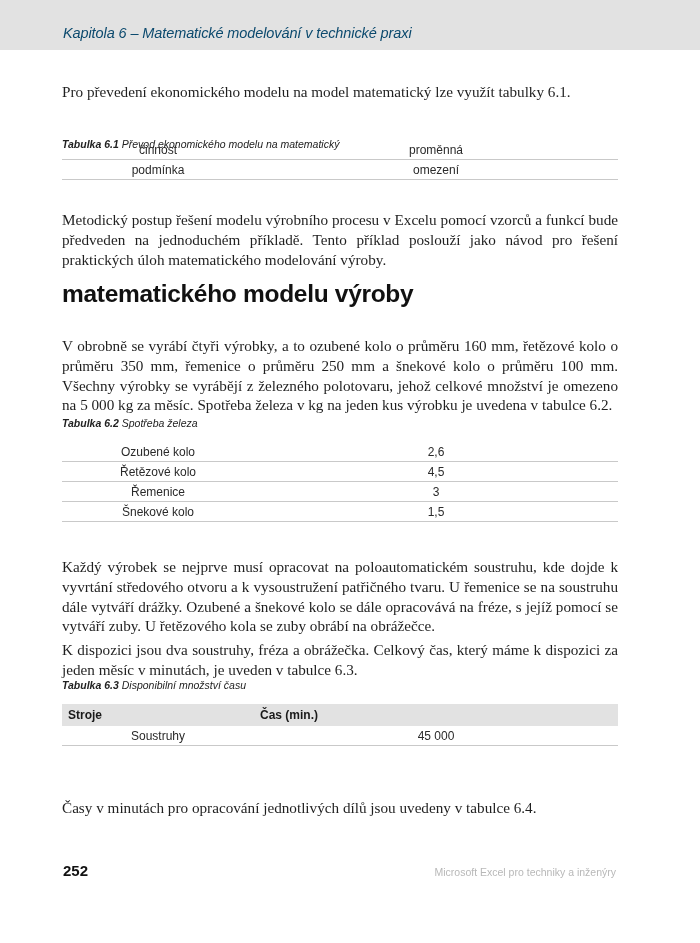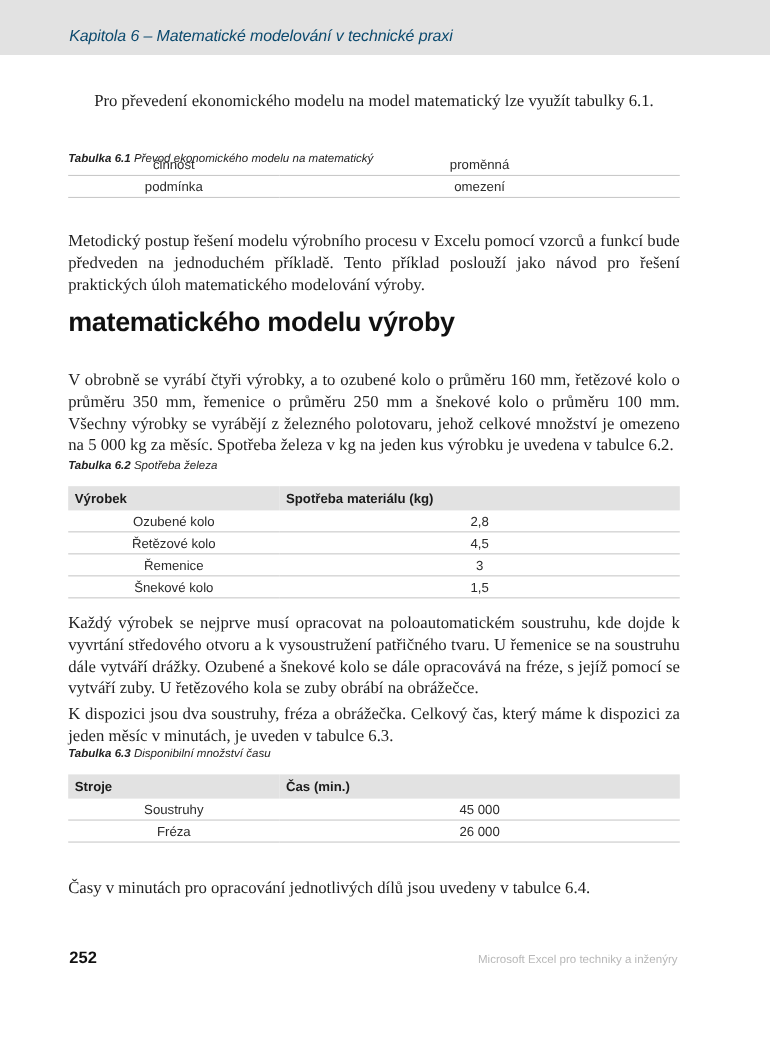--- a/index.html
+++ b/index.html
@@ -14,21 +14,21 @@
   .running-head-text {
     position: absolute; left: 63px; top: 25px;
     font-family: "Liberation Sans", sans-serif; font-style: italic; font-size: 14.5px; color: #0c4a6e;
     letter-spacing: -0.1px;
   }
   .content { position: absolute; left: 62px; top: 80px; width: 556px; }
   .para {
     font-family: "Liberation Serif", serif; font-size: 15.2px; line-height: 19.8px;
     margin: 0; text-align: justify; color: #1f1f1f;
   }
-  .p1 { position: absolute; top: 2px; left: 0; width: 556px; text-align: center; }
+  .p1 { position: absolute; top: 2px; left: 0; width: 556px; text-align: left; }
   .caption {
     position: absolute; left: 0;
     font-family: "Liberation Sans", sans-serif; font-size: 10.5px; color: #222;
   }
   .caption .cap-num { font-weight: bold; font-style: italic; }
   .caption .cap-title { font-style: italic; }
   table.tbl {
     position: absolute; left: 0; width: 556px; border-collapse: collapse;
     font-family: "Liberation Sans", sans-serif; font-size: 12px; color: #2a2a2a;
   }
@@ -89,27 +89,23 @@
   </h2>
 
   <p class="para" style="position:absolute; top:256px; left:0; width:556px;">V obrobně se vyrábí čtyři výrobky, a to ozubené kolo o průměru 160 mm, řetězové kolo o průměru 350 mm, řemenice o průměru 250 mm a šnekové kolo o průměru 100 mm. Všechny výrobky se vyrábějí z železného polotovaru, jehož celkové množství je omezeno na 5 000 kg za měsíc. Spotřeba železa v kg na jeden kus výrobku je uvedena v tabulce 6.2.</p>
 
   <div class="caption" style="top:337px;">
     <span class="cap-num">Tabulka 6.2</span>
     <span class="cap-title">Spotřeba železa</span>
   </div>
   <table class="tbl" style="top:362px;">
     <tbody>
-        <tr>
-      <th class="c1">Výrobek</th>
-      <th>Spotřeba materiálu (kg)</th>
-    </tr>
     <tr>
       <td class="c1">Ozubené kolo</td>
-      <td>2,8</td>
+      <td>2,6</td>
     </tr>
     <tr>
       <td class="c1">Řetězové kolo</td>
       <td>4,5</td>
     </tr>
     <tr>
       <td class="c1">Řemenice</td>
       <td>3</td>
     </tr>
     <tr>
@@ -130,24 +126,20 @@
   <table class="tbl" style="top:624px;">
     <tbody>
         <tr>
       <th class="c1">Stroje</th>
       <th>Čas (min.)</th>
     </tr>
     <tr>
       <td class="c1">Soustruhy</td>
       <td>45 000</td>
     </tr>
-    <tr>
-      <td class="c1">Fréza</td>
-      <td>26 000</td>
-    </tr>
   </tbody>
     </table>
 
   <p class="para" style="position:absolute; top:718px; left:0; width:556px; text-align:left;">Časy v minutách pro opracování jednotlivých dílů jsou uvedeny v tabulce 6.4.</p>
 </div>
 
 <div class="folio">252</div>
 <div class="footer-title">Microsoft Excel pro techniky a inženýry</div>
 
 </body></html>

